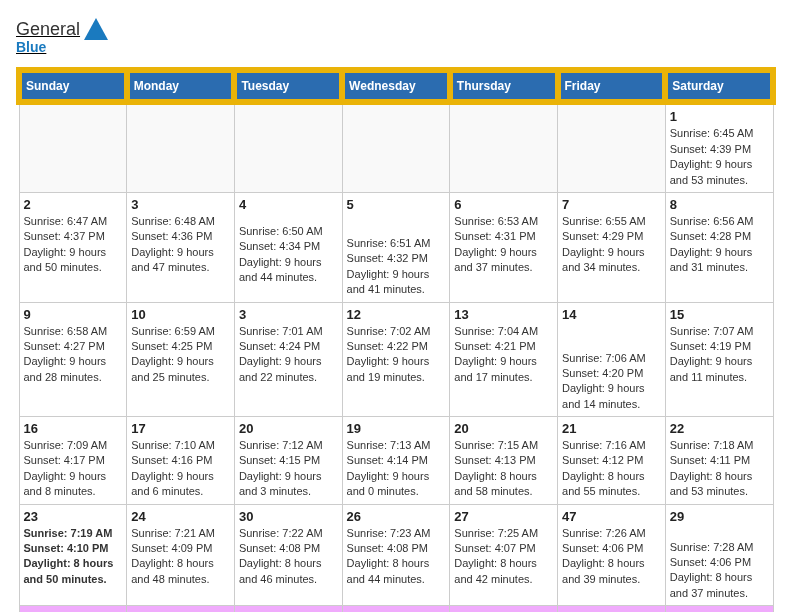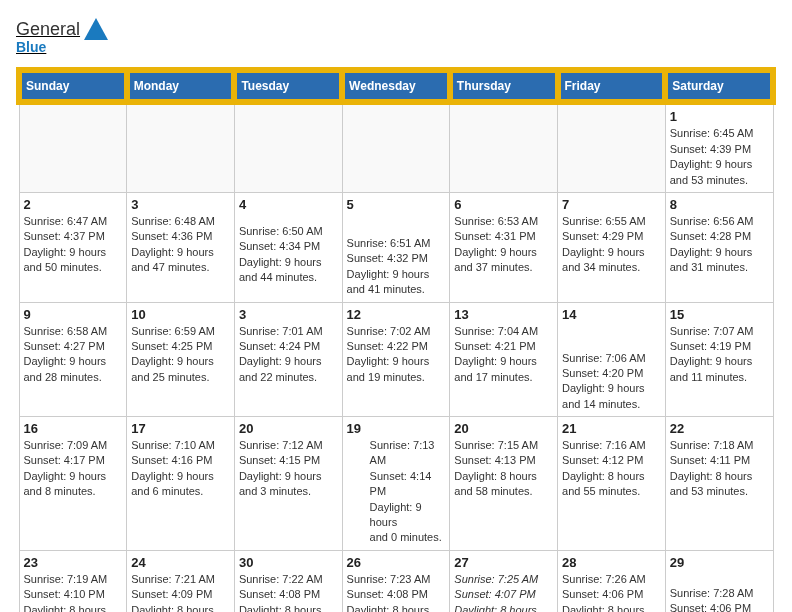--- a/index.html
+++ b/index.html
@@ -250,21 +250,21 @@
         </td>
         <td>
           <div class="day-number">20</div>
           <div class="day-info" style="white-space: pre-line;">Sunrise: 7:12 AM
 Sunset: 4:15 PM
 Daylight: 9 hours
 and 3 minutes.</div>
         </td>
         <td>
           <div class="day-number">19</div>
-          <div class="day-info" style="white-space: pre-line; margin-left: 23px;">Sunrise: 7:13 AM
+          <div class="day-info" style="white-space: pre-line;">Sunrise: 7:13 AM
 Sunset: 4:14 PM
 Daylight: 9 hours
 and 0 minutes.</div>
         </td>
         <td>
           <div class="day-number">20</div>
           <div class="day-info" style="white-space: pre-line;">Sunrise: 7:15 AM
 Sunset: 4:13 PM
 Daylight: 8 hours
 and 58 minutes.</div>
@@ -280,21 +280,21 @@
           <div class="day-number">22</div>
           <div class="day-info" style="white-space: pre-line;">Sunrise: 7:18 AM
 Sunset: 4:11 PM
 Daylight: 8 hours
 and 53 minutes.</div>
         </td>
       </tr>
       <tr>
         <td>
           <div class="day-number">23</div>
-          <div class="day-info" style="white-space: pre-line;">Sunrise: 7:19 AM
+          <div class="day-info" style="white-space: pre-line; font-weight: bold;">Sunrise: 7:19 AM
 Sunset: 4:10 PM
 Daylight: 8 hours
 and 50 minutes.</div>
         </td>
         <td>
           <div class="day-number">24</div>
           <div class="day-info" style="white-space: pre-line;">Sunrise: 7:21 AM
 Sunset: 4:09 PM
 Daylight: 8 hours
 and 48 minutes.</div>
@@ -308,27 +308,27 @@
         </td>
         <td>
           <div class="day-number">26</div>
           <div class="day-info" style="white-space: pre-line;">Sunrise: 7:23 AM
 Sunset: 4:08 PM
 Daylight: 8 hours
 and 44 minutes.</div>
         </td>
         <td>
           <div class="day-number">27</div>
-          <div class="day-info" style="white-space: pre-line; font-style: italic;">Sunrise: 7:25 AM
+          <div class="day-info" style="white-space: pre-line;">Sunrise: 7:25 AM
 Sunset: 4:07 PM
 Daylight: 8 hours
 and 42 minutes.</div>
         </td>
         <td>
-          <div class="day-number">28</div>
+          <div class="day-number">47</div>
           <div class="day-info" style="white-space: pre-line;">Sunrise: 7:26 AM
 Sunset: 4:06 PM
 Daylight: 8 hours
 and 39 minutes.</div>
         </td>
         <td>
           <div class="day-number">29</div>
           <div class="day-info" style="white-space: pre-line; margin-top: 16px;">Sunrise: 7:28 AM
 Sunset: 4:06 PM
 Daylight: 8 hours

